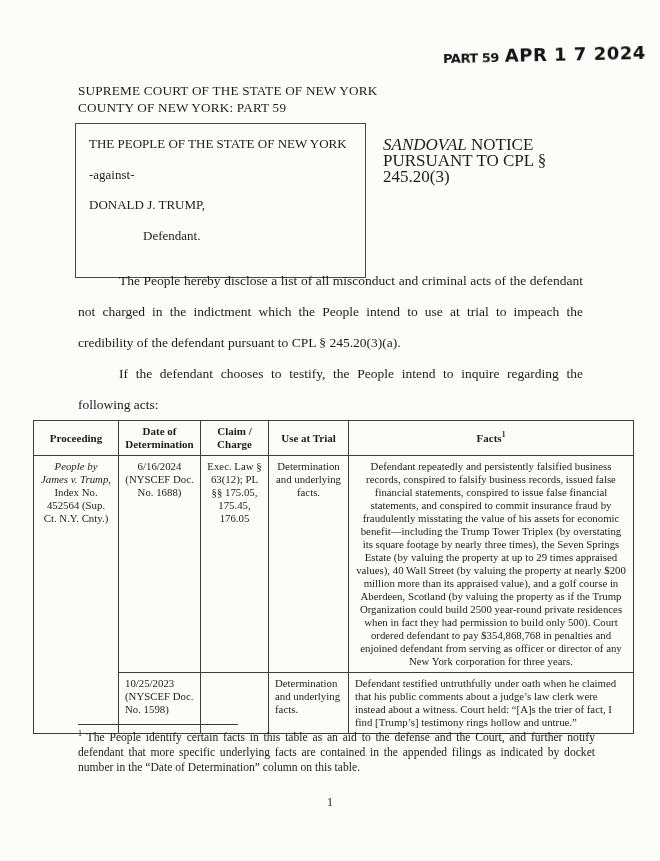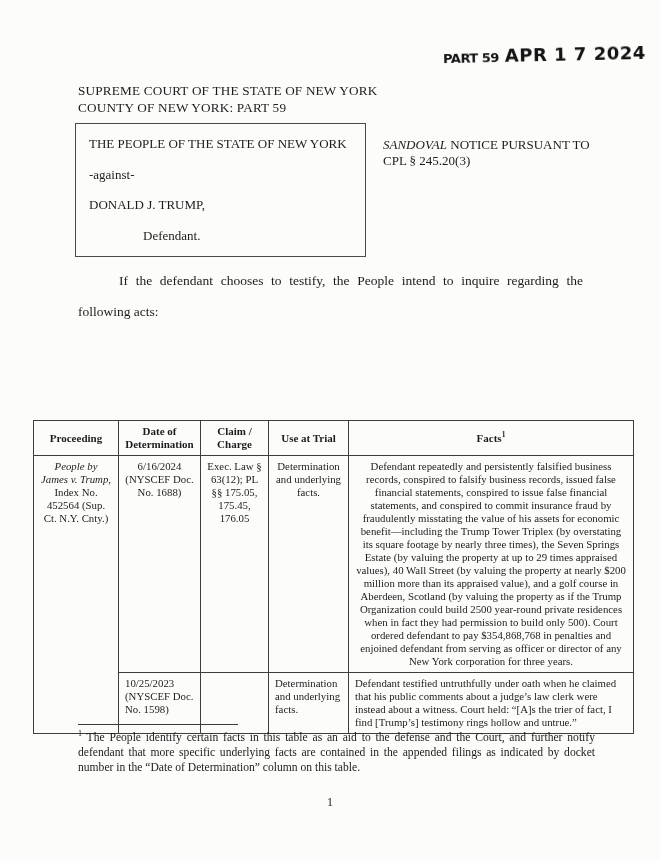--- a/index.html
+++ b/index.html
@@ -32,31 +32,31 @@
 
   
   .court-header{
     position:absolute;left:78px;top:83px;
     font-size:13.2px;line-height:16.5px;letter-spacing:.2px;
   }
 
   
   .caption-box{
     position:absolute;left:75px;top:123px;
-    width:291px;height:134px;
+    width:291px;height:155px;
     border:1.2px solid #4a4a4a;
     box-sizing:border-box;
     padding:13px 0 0 13px;
     font-size:13px;
   }
   .caption-box p{margin:0 0 17.5px 0;line-height:13px;}
   .caption-box .defendant-label{margin-left:54px;}
   .caption-right{
     position:absolute;left:383px;top:137px;width:210px;
-    font-size:13px;line-height:16px;
+    font-size:17px;line-height:16px;
   }
   .caption-right .index-no{margin-top:33px;}
   .notice-title em{font-style:italic;}
 
   
   .body-text{
     position:absolute;left:78px;top:265px;width:505px;
     font-size:13.5px;line-height:31px;
     text-align:justify;
   }
@@ -128,20 +128,21 @@
     <p>-against-</p>
     <p>DONALD J. TRUMP,</p>
     <p class="defendant-label">Defendant.</p>
   </div>
 
   <div class="caption-right">
     <div class="notice-title"><em>SANDOVAL</em><span> NOTICE PURSUANT TO CPL § 245.20(3)</span></div>
   </div>
 
   <div class="body-text">
+    <p>The People hereby disclose a list of all misconduct and criminal acts of the defendant not charged in the indictment which the People intend to use at trial to impeach the credibility of the defendant pursuant to CPL § 245.20(3)(a).</p>
     <p>If the defendant chooses to testify, the People intend to inquire regarding the following acts:</p>
   </div>
 
   <table class="acts">
     <colgroup>
       <col class="c-proc">
         <col class="c-date">
         <col class="c-claim">
         <col class="c-use">
         <col class="c-facts">

